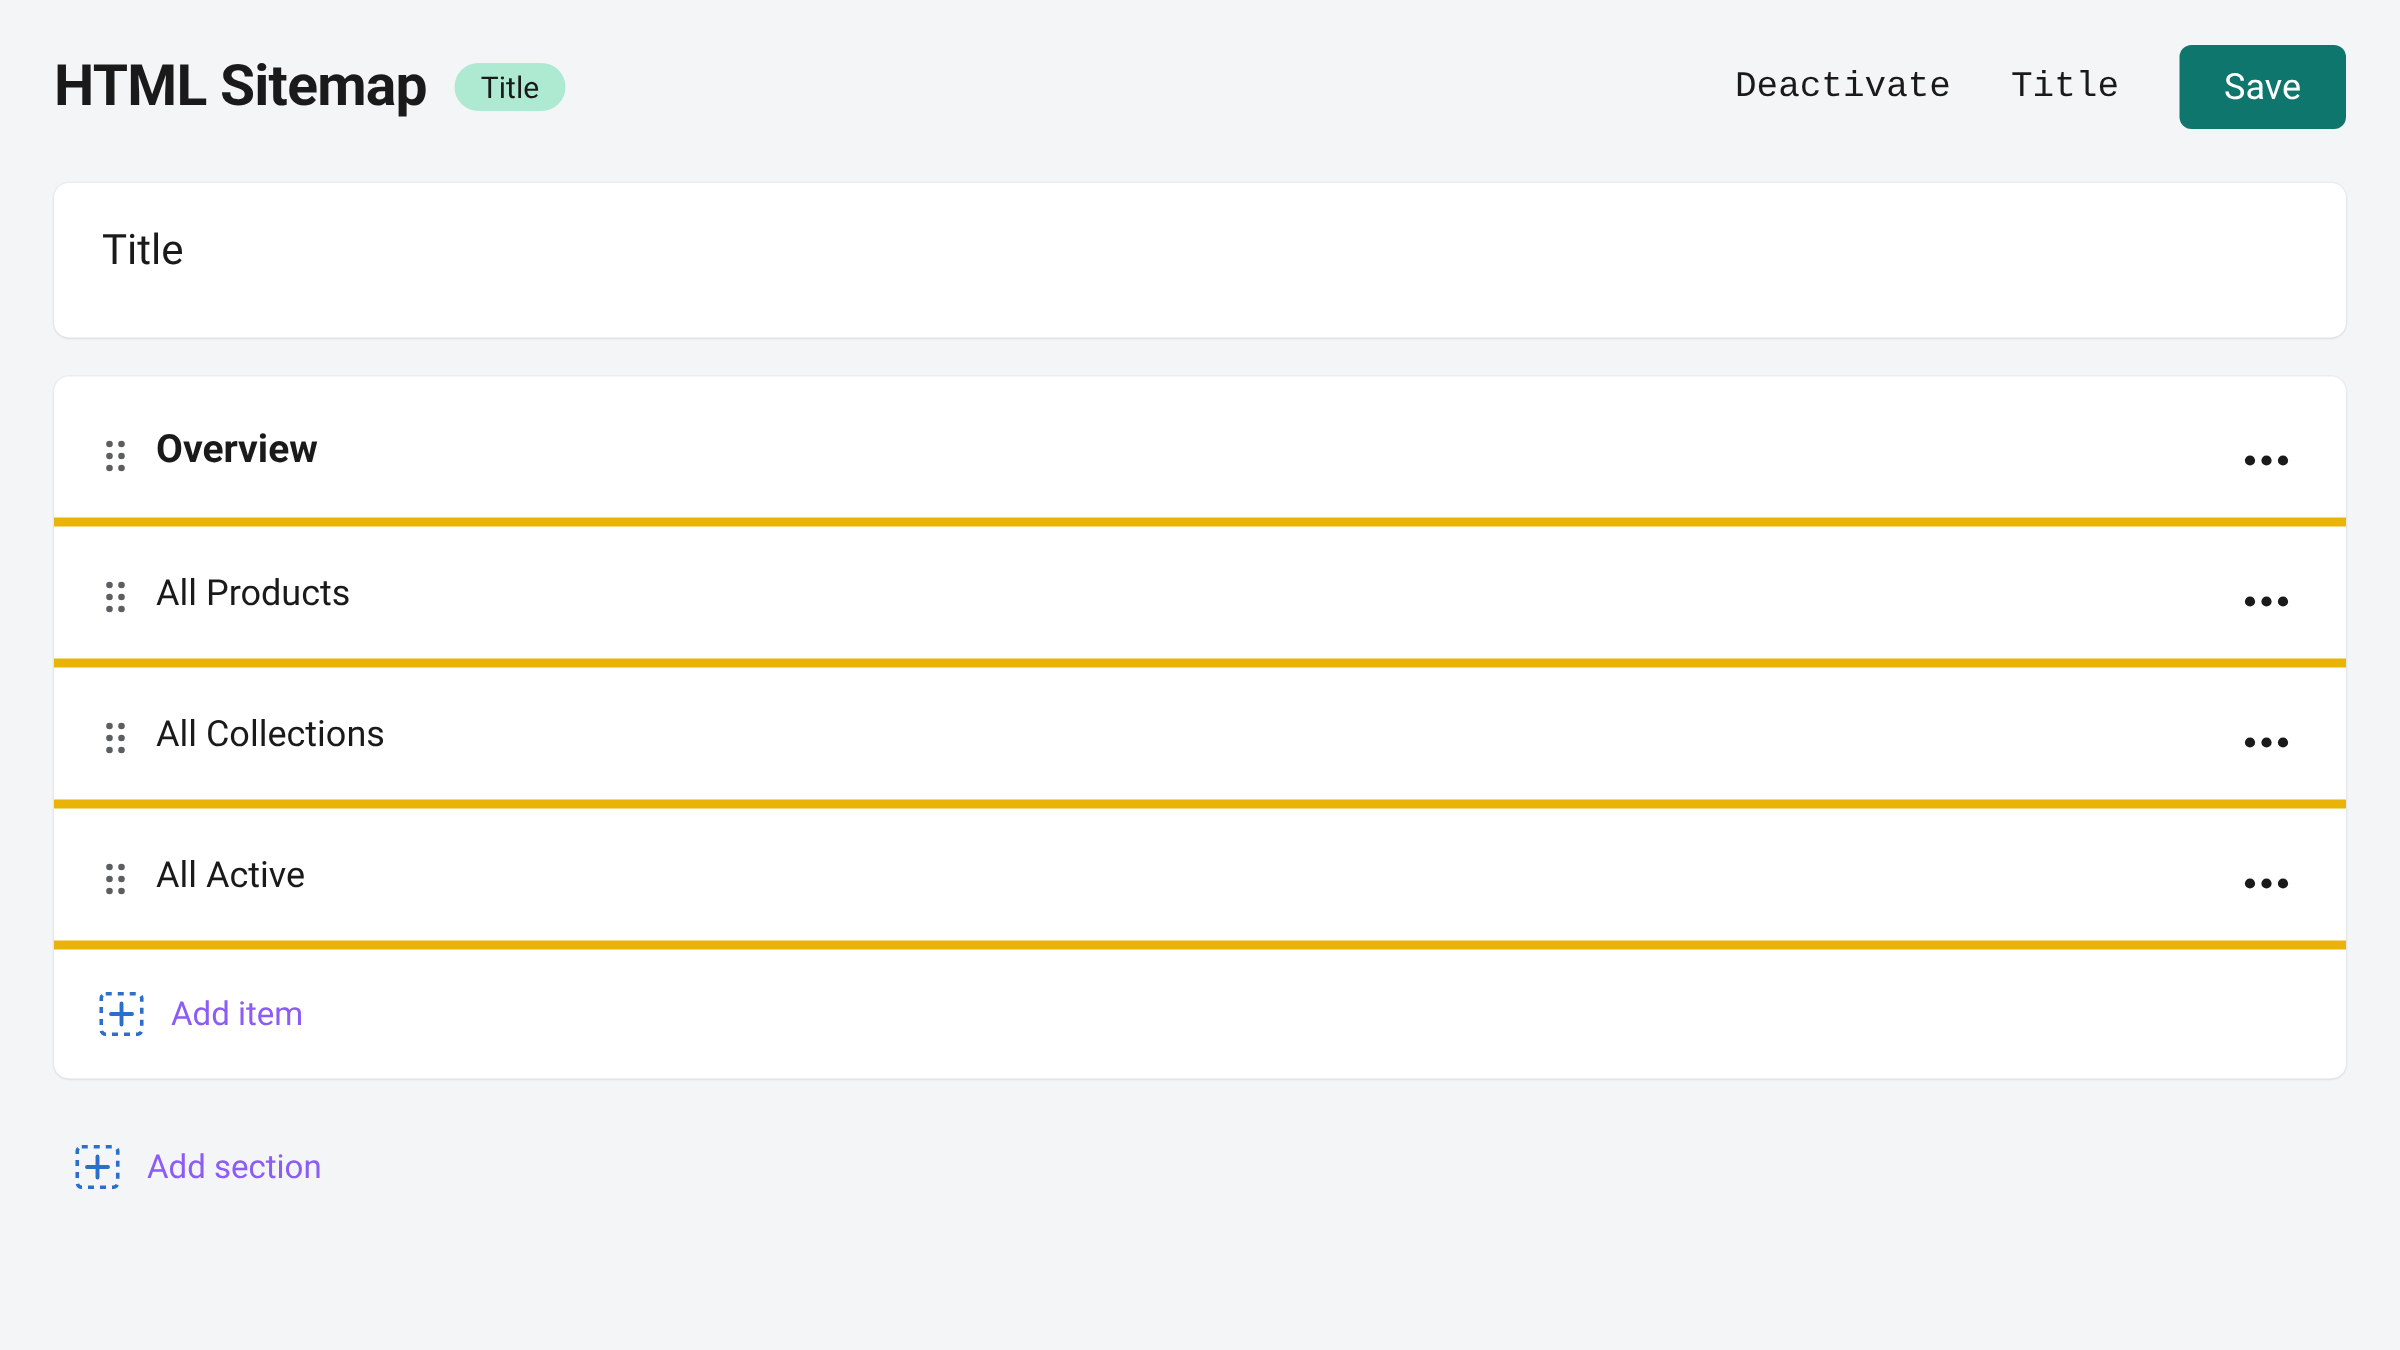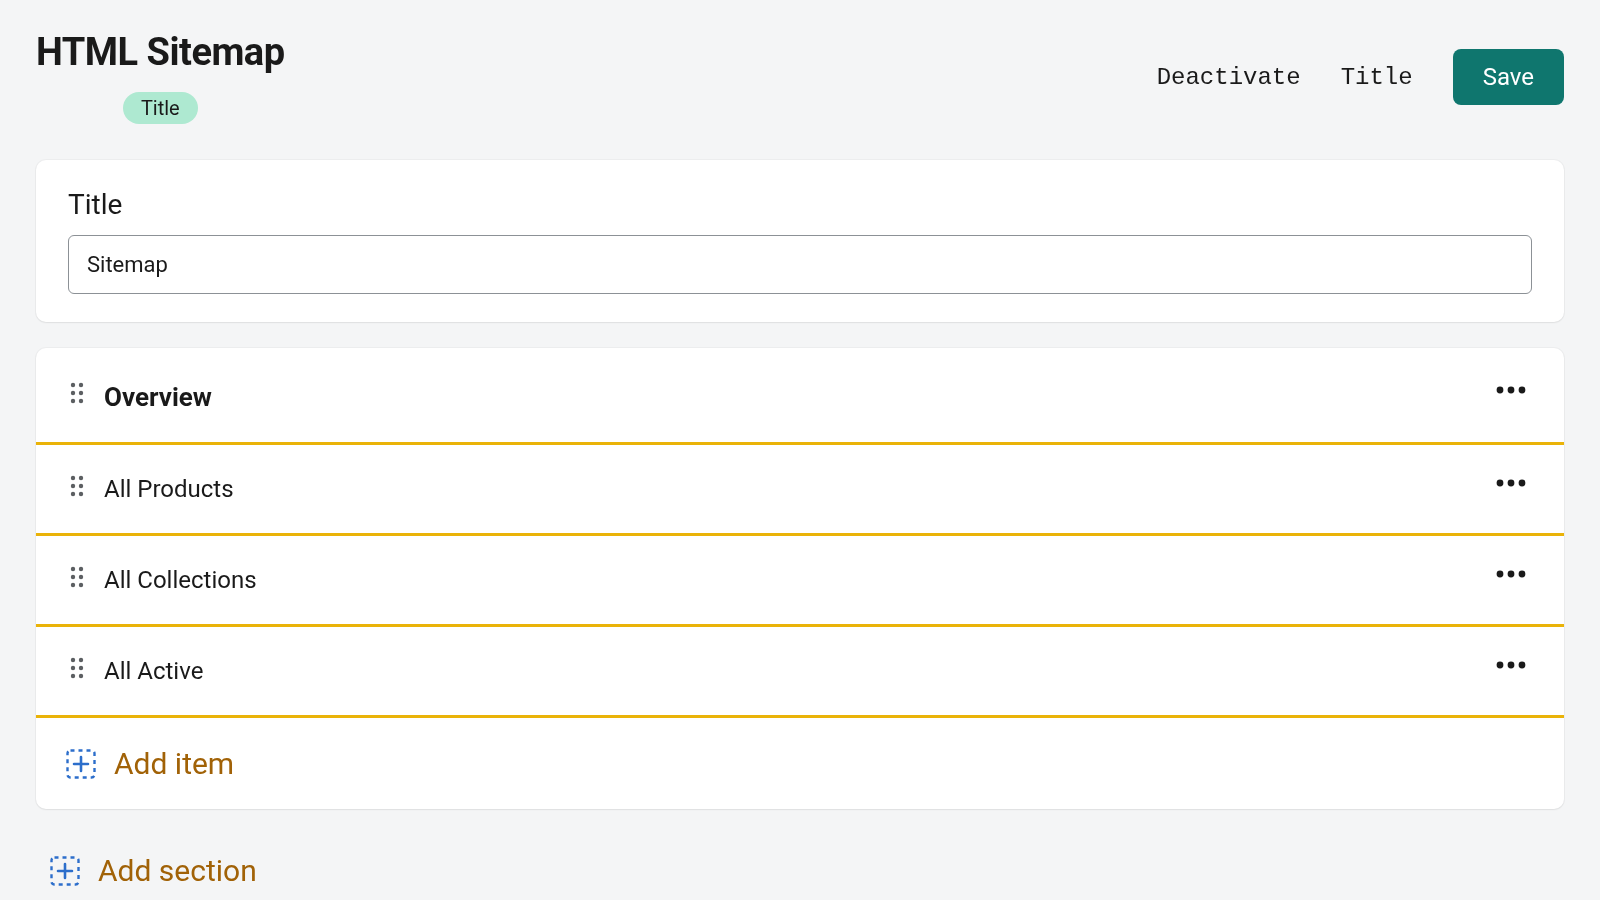--- a/index.html
+++ b/index.html
@@ -17,21 +17,20 @@
   .header {
     display: flex;
     align-items: center;
     justify-content: space-between;
     margin-bottom: 36px;
   }
   .header-left {
     display: flex;
     align-items: center;
     gap: 18px;
-    flex-direction: column;
   }
   .page-title {
     font-size: 38px;
     font-weight: 700;
     letter-spacing: -0.5px;
   }
   .badge {
     background: #aee9d1;
     color: #1a1a1a;
     font-size: 20px;
@@ -84,23 +83,23 @@
     padding: 16px 18px;
     border: 1px solid #8c9196;
     border-radius: 6px;
     font-family: inherit;
     color: #1a1a1a;
   }
 
   
   .section-row {
     display: flex;
-    align-items: flex-start;
+    align-items: flex-end;
     padding: 30px 34px;
-    border-bottom: 3px solid #eab308;
+    border-bottom: 6px solid #eab308;
   }
   .section-row:first-child { padding-top: 34px; }
   .drag-handle {
     margin-right: 20px;
     cursor: grab;
     display: flex;
     align-items: center;
   }
   .row-title {
     font-size: 24px;
@@ -119,22 +118,22 @@
 
   .add-row {
     display: flex;
     align-items: center;
     gap: 18px;
     padding: 28px 30px;
     cursor: pointer;
   }
   .add-row.outside { padding: 18px 14px 0 14px; }
   .add-label {
-    font-size: 30px;
-    color: #a16207;
+    font-size: 22px;
+    color: #8b5cf6;
   }
 
   
   svg { display: block; }
 </style>
 </head>
 <body>
 
 <div class="header">
   <div class="header-left">
@@ -143,21 +142,20 @@
   </div>
   <div class="header-actions">
     <button class="link-btn">Deactivate</button>
     <button class="link-btn">Title</button>
     <button class="save-btn">Save</button>
   </div>
 </div>
 
 <div class="card card-pad">
   <label class="field-label">Title</label>
-  <input type="text" class="text-input" value="Sitemap" style="">
 </div>
 
 <div class="card">
 
   <div class="section-row">
     <span class="drag-handle">
       <svg width="14" height="22" viewBox="0 0 14 22" fill="#5c5f62">
           <circle cx="3" cy="3" r="2.2"></circle>
           <circle cx="11" cy="3" r="2.2"></circle>
           <circle cx="3" cy="11" r="2.2"></circle>

